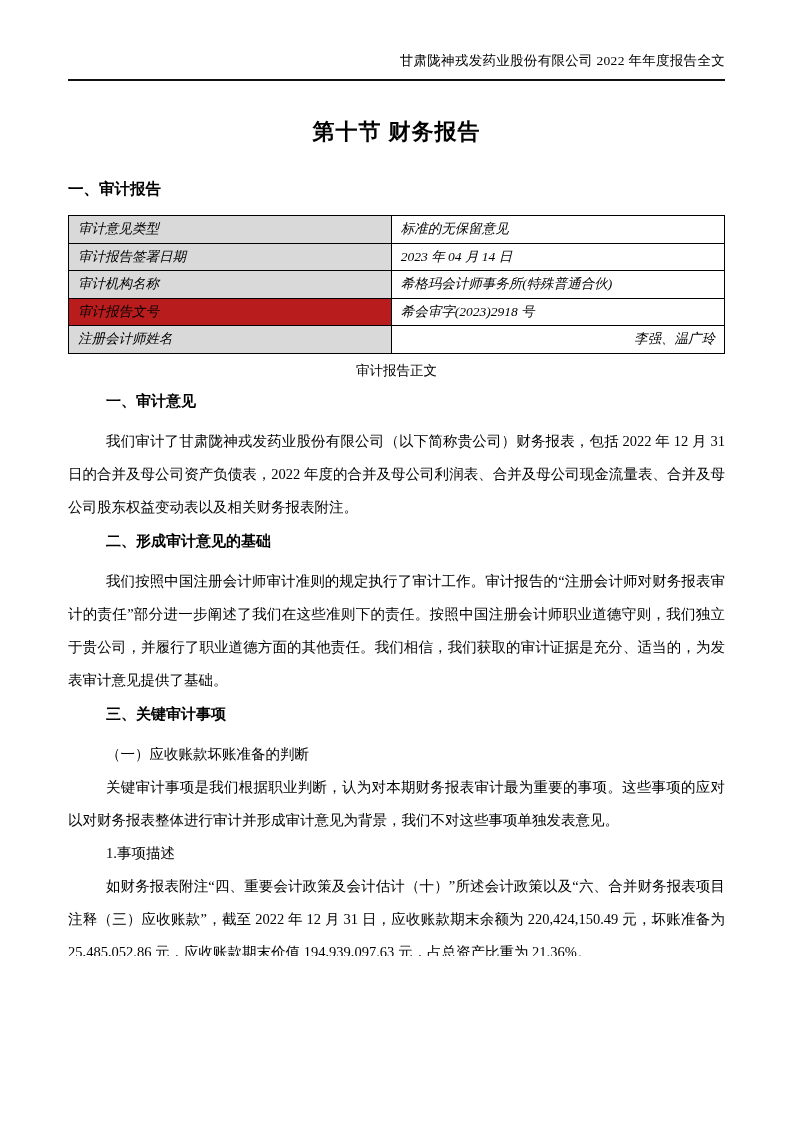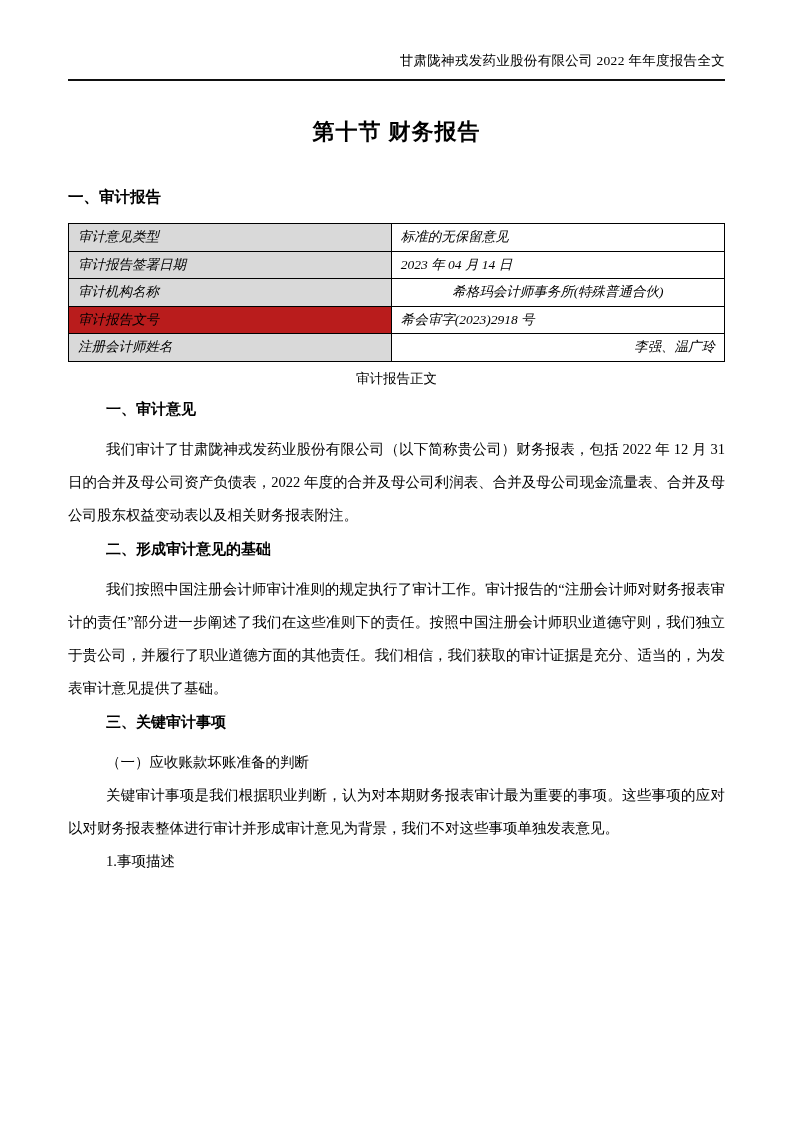--- a/index.html
+++ b/index.html
@@ -23,21 +23,21 @@
   }
 
   .doc-title {
     margin-top:36px;
     text-align:center;
     font-family:"Liberation Sans","DejaVu Sans",sans-serif;
     font-size:22px; font-weight:bold; letter-spacing:1px;
   }
 
   .sec-heading {
-    margin-top:40px;
+    margin-top:32px;
     font-family:"Liberation Sans","DejaVu Sans",sans-serif;
     font-size:15.5px; font-weight:bold;
   }
 
   table.audit-table {
     width:100%; margin-top:15px;
     border-collapse:collapse;
     font-size:13.5px;
   }
   table.audit-table td {
@@ -92,21 +92,21 @@
         <tr>
           <td class="td-label" style="background: rgb(217, 217, 217); border-color: rgb(0, 0, 0);">审计意见类型</td>
           <td class="td-value" style="border-color: rgb(0, 0, 0);">标准的无保留意见</td>
         </tr>
         <tr>
           <td class="td-label" style="background: rgb(217, 217, 217); border-color: rgb(0, 0, 0);">审计报告签署日期</td>
           <td class="td-value" style="border-color: rgb(0, 0, 0);">2023 年 04 月 14 日</td>
         </tr>
         <tr>
           <td class="td-label" style="background: rgb(217, 217, 217); border-color: rgb(0, 0, 0);">审计机构名称</td>
-          <td class="td-value" style="border-color: rgb(0, 0, 0); text-align: center;">希格玛会计师事务所(特殊普通合伙)</td>
+          <td class="td-value" style="border-color: rgb(0, 0, 0);">希格玛会计师事务所(特殊普通合伙)</td>
         </tr>
         <tr>
           <td class="td-label" style="background: #b91c1c; border-color: rgb(0, 0, 0);">审计报告文号</td>
           <td class="td-value" style="border-color: rgb(0, 0, 0);">希会审字(2023)2918 号</td>
         </tr>
         <tr>
           <td class="td-label" style="background: rgb(217, 217, 217); border-color: rgb(0, 0, 0);">注册会计师姓名</td>
           <td class="td-value" style="border-color: rgb(0, 0, 0); text-align: right;">李强、温广玲</td>
         </tr>
       </tbody>
@@ -118,18 +118,19 @@
       <p class="bh">一、审计意见</p>
       <p>我们审计了甘肃陇神戎发药业股份有限公司（以下简称贵公司）财务报表，包括 2022 年 12 月 31 日的合并及母公司资产负债表，2022 年度的合并及母公司利润表、合并及母公司现金流量表、合并及母公司股东权益变动表以及相关财务报表附注。</p>
 
       <p class="bh">二、形成审计意见的基础</p>
       <p>我们按照中国注册会计师审计准则的规定执行了审计工作。审计报告的“注册会计师对财务报表审计的责任”部分进一步阐述了我们在这些准则下的责任。按照中国注册会计师职业道德守则，我们独立于贵公司，并履行了职业道德方面的其他责任。我们相信，我们获取的审计证据是充分、适当的，为发表审计意见提供了基础。</p>
 
       <p class="bh">三、关键审计事项</p>
       <p>（一）应收账款坏账准备的判断</p>
       <p>关键审计事项是我们根据职业判断，认为对本期财务报表审计最为重要的事项。这些事项的应对以对财务报表整体进行审计并形成审计意见为背景，我们不对这些事项单独发表意见。</p>
       <p>1.事项描述</p>
+      <p>如财务报表附注“四、重要会计政策及会计估计（十）”所述会计政策以及“六、合并财务报表项目注释（三）应收账款”，截至 2022 年 12 月 31 日，应收账款期末余额为 220,424,150.49 元，坏账准备为 25,485,052.86 元，应收账款期末价值 194,939,097.63 元，占总资产比重为 21.36%。</p>
     </div>
 
   </div>
 
   <div class="page-number">75</div>
 </div>
 
 </body></html>

